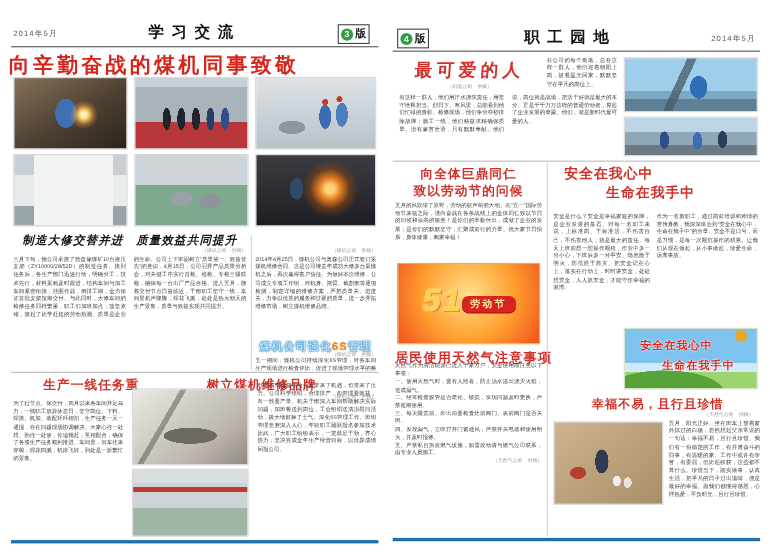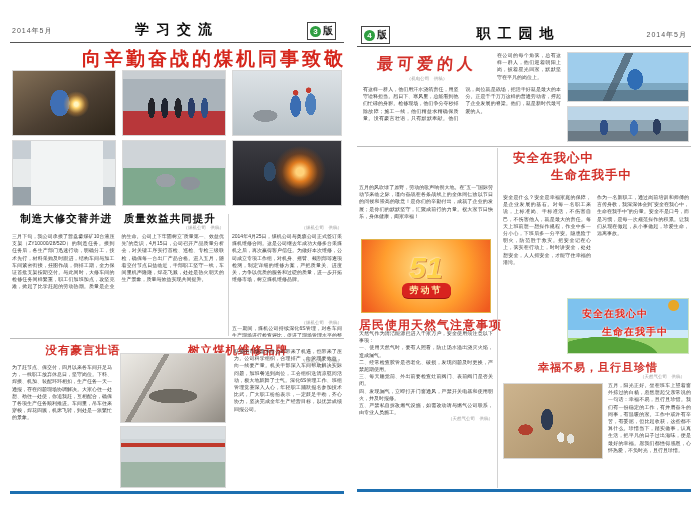--- a/index.html
+++ b/index.html
@@ -12,21 +12,21 @@
   .hr{position:absolute;height:1px;background:#8a8a8a;}
   .vr{position:absolute;width:1px;background:#d2d2d2;}
   .bluebar{position:absolute;height:3px;background:#1d6fb0;}
   .date{font-size:7px;color:#555;letter-spacing:1px;}
   .masthead{font-family:"Liberation Serif","DejaVu Serif",serif;font-weight:bold;
             font-size:14px;letter-spacing:7px;color:#111;text-align:center;}
   .badge{display:flex;align-items:center;border:1px solid #444;padding:1px 2px;gap:2px;background:#fff;}
   .badge .num{width:11px;height:11px;border-radius:50%;background:#2f9e41;color:#fff;
               font-size:8px;line-height:11px;text-align:center;font-weight:bold;}
   .badge .ch{font-size:10px;font-weight:bold;color:#222;}
-  .main-head{font-size:19px;font-weight:800;letter-spacing:3px;color:#d6261c;text-align:right;}
+  .main-head{font-size:19px;font-weight:800;letter-spacing:3px;color:#d6261c;text-align:left;}
   .h-black{font-weight:bold;color:#141414;font-size:10.5px;letter-spacing:1px;text-align:center;white-space:nowrap;}
   .h-red{font-weight:800;color:#d2312a;letter-spacing:1px;text-align:center;white-space:nowrap;}
   .h-blue{font-weight:800;letter-spacing:1px;text-align:center;white-space:nowrap;
           color:#bfe3f5;text-shadow:0 0 1px #2a85c8,0 0 1px #2a85c8,0 0 2px #2a85c8;}
   .h-blue .accent{color:#f0921e;text-shadow:0 0 1px #c96a00;}
   .byline{font-size:4.5px;color:#999;text-align:right;}
   .t{font-size:5px;line-height:7.2px;color:#3c3c3c;text-align:justify;overflow:hidden;}
   .cols2{column-count:2;column-gap:7px;}
   .ph{position:absolute;border:1px solid #d8d8d8;box-sizing:border-box;}
   .ph-weld{background:
@@ -76,21 +76,21 @@
      radial-gradient(ellipse 7px 13px at 74% 58%, #2c3e5f 60%, transparent 61%),
      linear-gradient(#bcd6e8 0 38%, #90a7b6 38% 72%, #6b7a85 72%);}
   .ph-dirt{background:
      radial-gradient(ellipse 6px 8px at 58% 72%, #eeeeea 60%, transparent 61%),
      radial-gradient(ellipse 6px 8px at 68% 74%, #e4e4de 60%, transparent 61%),
      radial-gradient(ellipse 12px 9px at 22% 62%, #b3402f 60%, transparent 61%),
      radial-gradient(ellipse 10px 18px at 44% 48%, #2e3b52 60%, transparent 61%),
      linear-gradient(140deg,#cdb48e,#a98f68);}
   .g51{position:absolute;border:1px solid #e0b24a;box-sizing:border-box;overflow:hidden;
        background:radial-gradient(circle at 50% 38%, #ffe08a, #ff9d2e 55%, #f05a1f 95%);
-       display:flex;flex-direction:column;align-items:center;justify-content:center;}
+       display:flex;flex-direction:row;align-items:center;justify-content:center;font-family:Liberation Mono, monospace;}
   .g51 .num{font-size:30px;font-weight:800;color:#ffd24a;line-height:28px;font-style:italic;
        text-shadow:0 0 2px #fff,1px 1px 0 #c86a10;}
   .g51 .ribbon{margin-top:1px;background:#d8231f;color:#ffe9a8;font-size:9px;font-weight:bold;
        padding:1px 8px;border-radius:6px;letter-spacing:2px;box-shadow:0 1px 0 #9e1512;}
   .banner{position:absolute;box-sizing:border-box;border:1px solid #cfe3c2;overflow:hidden;
        background:radial-gradient(ellipse 90px 34px at 30% 108%, #57a33a 60%, transparent 61%),
                   radial-gradient(circle at 88% 12%, #e8a727 0 5px, transparent 6px),
                   linear-gradient(#7ec2ee 0 58%, #cfeaf8 58% 72%, #9ed46f 72% 100%);}
   .banner .l{position:absolute;font-size:10px;font-weight:800;color:#e0281e;letter-spacing:1px;
        text-shadow:0 0 1px #fff,0 0 2px #fff;white-space:nowrap;}
@@ -111,35 +111,38 @@
 
     <div class="abs main-head" style="left:0;right:0;top:30px;">向辛勤奋战的煤机同事致敬</div>
 
     <div class="ph ph-weld" style="left:4px;top:54px;width:104px;height:66px;"></div>
     <div class="ph ph-group" style="left:114px;top:54px;width:104px;height:66px;"></div>
     <div class="ph ph-fitters" style="left:224px;top:54px;width:110px;height:66px;"></div>
     <div class="ph ph-cnc" style="left:4px;top:124px;width:104px;height:66px;"></div>
     <div class="ph ph-parts" style="left:114px;top:124px;width:104px;height:66px;"></div>
     <div class="ph ph-spark" style="left:224px;top:124px;width:110px;height:66px;"></div>
 
-    <div class="abs h-black" style="left:4px;top:196px;width:212px;">制造大修交替并进　质量效益共同提升</div>
+    <div class="abs h-black" style="left:4px;top:196px;width:212px;font-style:italic;">制造大修交替并进　质量效益共同提升</div>
     <div class="abs byline" style="left:4px;top:209px;width:212px;">（煤机公司　供稿）</div>
     <div class="abs t cols2" style="left:4px;top:217px;width:212px;height:102px;">三月下旬，我公司承接了营盘壕煤矿10台液压支架（ZY10000/28/52D）的制造任务。接到任务后，各生产部门迅速行动，明确分工，技术先行，材料采购及时跟进，结构车间与加工车间紧密衔接，挂图作战，倒排工期，全力保证首批支架按期交付。与此同时，大修车间的检修任务同样繁重，职工们加班加点，攻坚克难，掀起了比学赶超的劳动热潮。质量是企业的生命。公司上下牢固树立“质量第一、效益优先”的意识，4月15日，公司召开产品质量分析会，对关键工序实行首检、巡检、专检三级联检，确保每一台出厂产品合格。进入五月，随着交付节点日益临近，干部职工坚守一线，车间里机声隆隆，焊花飞溅，处处是热火朝天的生产景象，质量与效益实现共同提升。</div>
 
     <div class="vr" style="left:220px;top:198px;height:122px;"></div>
 
     <div class="abs byline" style="left:224px;top:209px;width:110px;">（煤机公司　供稿）</div>
     <div class="abs t" style="left:224px;top:217px;width:110px;height:72px;">2014年4月25日，煤机公司与奥森公司正式签订采煤机维修合同。这是公司继去年成功大修多台采煤机之后，再次赢得客户信任。为做好本次维修，公司成立专项工作组，对机身、摇臂、截割部等逐项检测，制定详细的维修方案，严把质量关、进度关，力争以优质的服务和过硬的质量，进一步开拓维修市场，树立煤机维修品牌。</div>
 
+    <div class="abs h-blue" style="left:224px;top:292px;width:110px;font-size:10px;">
+      <span>煤机公司强化</span><span class="accent">6S</span><span>管理</span>
+    </div>
     <div class="abs byline" style="left:224px;top:304px;width:110px;">（煤机公司　供稿）</div>
     <div class="abs t" style="left:224px;top:309px;width:110px;height:12px;">五一期间，煤机公司持续深化6S管理，对各车间生产现场进行检查评比，促进了现场管理水平的整体提升。</div>
 
     <div class="hr" style="left:2px;width:334px;top:322px;background:#bbb;"></div>
 
-    <div class="abs h-red" style="left:10px;top:327px;width:130px;font-size:11.5px;">没有豪言壮语</div>
+    <div class="abs h-red" style="left:10px;top:327px;width:130px;font-size:11.5px;">生产一线任务重</div>
     <div class="abs h-red" style="left:150px;top:327px;width:160px;font-size:11.5px;">树立煤机维修品牌</div>
     <div class="abs byline" style="left:238px;top:342px;width:96px;">（煤机公司　供稿）</div>
 
     <div class="abs t" style="left:4px;top:348px;width:100px;height:124px;">为了赶节点、保交付，四月以来各车间开足马力，一线职工放弃休息日，坚守岗位。下料、焊接、机加、装配环环相扣，生产任务一天一通报，存在问题现场协调解决。大家心往一处想、劲往一处使，你追我赶，互相配合，确保了各项生产任务顺利推进。车间里，吊车往来穿梭，焊花四溅，机床飞转，到处是一派繁忙的景象。</div>
     <div class="ph ph-lathe" style="left:112px;top:337px;width:106px;height:70px;"></div>
     <div class="ph ph-hall" style="left:112px;top:410px;width:106px;height:62px;"></div>
     <div class="abs t" style="left:226px;top:332px;width:108px;height:140px;">旺盛的市场需求给公司带来了机遇，也带来了压力。公司科学组织，合理排产，向管理要效益，向一线要产量。机关干部深入车间帮助解决实际问题，加班餐送到岗位，工会组织送清凉慰问活动，极大地鼓舞了士气。深化6S管理工作、班组管理竞赛深入人心，年轻职工踊跃报名参加技术比武，广大职工纷纷表示，一定鼓足干劲，齐心协力，坚决完成全年生产经营目标，以优异成绩回报公司。</div>
 
     <div class="bluebar" style="left:2px;width:334px;top:475px;"></div>
   </div>
@@ -155,20 +158,22 @@
 
     <div class="abs h-red" style="left:8px;top:34px;width:128px;font-size:16px;letter-spacing:4px;transform:skewX(-4deg);">最可爱的人</div>
     <div class="abs byline" style="left:8px;top:56px;width:128px;text-align:center;">（机电公司　供稿）</div>
     <div class="abs t" style="left:142px;top:32px;width:64px;height:30px;">在公司的每个角落，总有这样一群人，他们迎着朝阳上岗，披着星光回家，默默坚守在平凡的岗位上。</div>
     <div class="abs t cols2" style="left:8px;top:66px;width:198px;height:56px;">有这样一群人，他们用汗水浇筑责任，用坚守诠释担当。烈日下、寒风里，总能看到他们忙碌的身影。检修现场，他们争分夺秒排除故障；施工一线，他们精益求精确保质量。没有豪言壮语，只有默默奉献。他们说，岗位就是战场，把活干好就是最大的本分。正是千千万万这样的普通劳动者，撑起了企业发展的脊梁。他们，就是新时代最可爱的人。</div>
     <div class="ph ph-sky1" style="left:212px;top:32px;width:122px;height:50px;"></div>
     <div class="ph ph-sky2" style="left:212px;top:86px;width:122px;height:36px;"></div>
 
     <div class="hr" style="left:2px;width:334px;top:126px;background:#bbb;"></div>
 
+    <div class="abs h-red" style="left:4px;top:131px;width:134px;font-size:11.5px;">向全体巨鼎同仁</div>
+    <div class="abs h-red" style="left:4px;top:146px;width:134px;font-size:11.5px;">致以劳动节的问候</div>
     <div class="abs t" style="left:4px;top:164px;width:134px;height:52px;">五月的风吹绿了原野，劳动的歌声响彻大地。在“五一”国际劳动节来临之际，谨向奋战在各条战线上的全体同仁致以节日的问候和崇高的敬意！是你们的辛勤付出，成就了企业的发展；是你们的默默坚守，汇聚成前行的力量。祝大家节日快乐，身体健康，阖家幸福！</div>
 
     <div class="g51" style="left:6px;top:219px;width:130px;height:74px;">
       <span class="num">51</span>
       <span class="ribbon">劳动节</span>
     </div>
 
     <div class="abs h-red" style="left:4px;top:297px;width:134px;font-size:12px;">居民使用天然气注意事项</div>
     <div class="abs" style="left:4px;top:310px;width:134px;height:158px;">
       <div class="t">天然气作为清洁能源已进入千家万户，安全使用须注意以下事项：</div>

